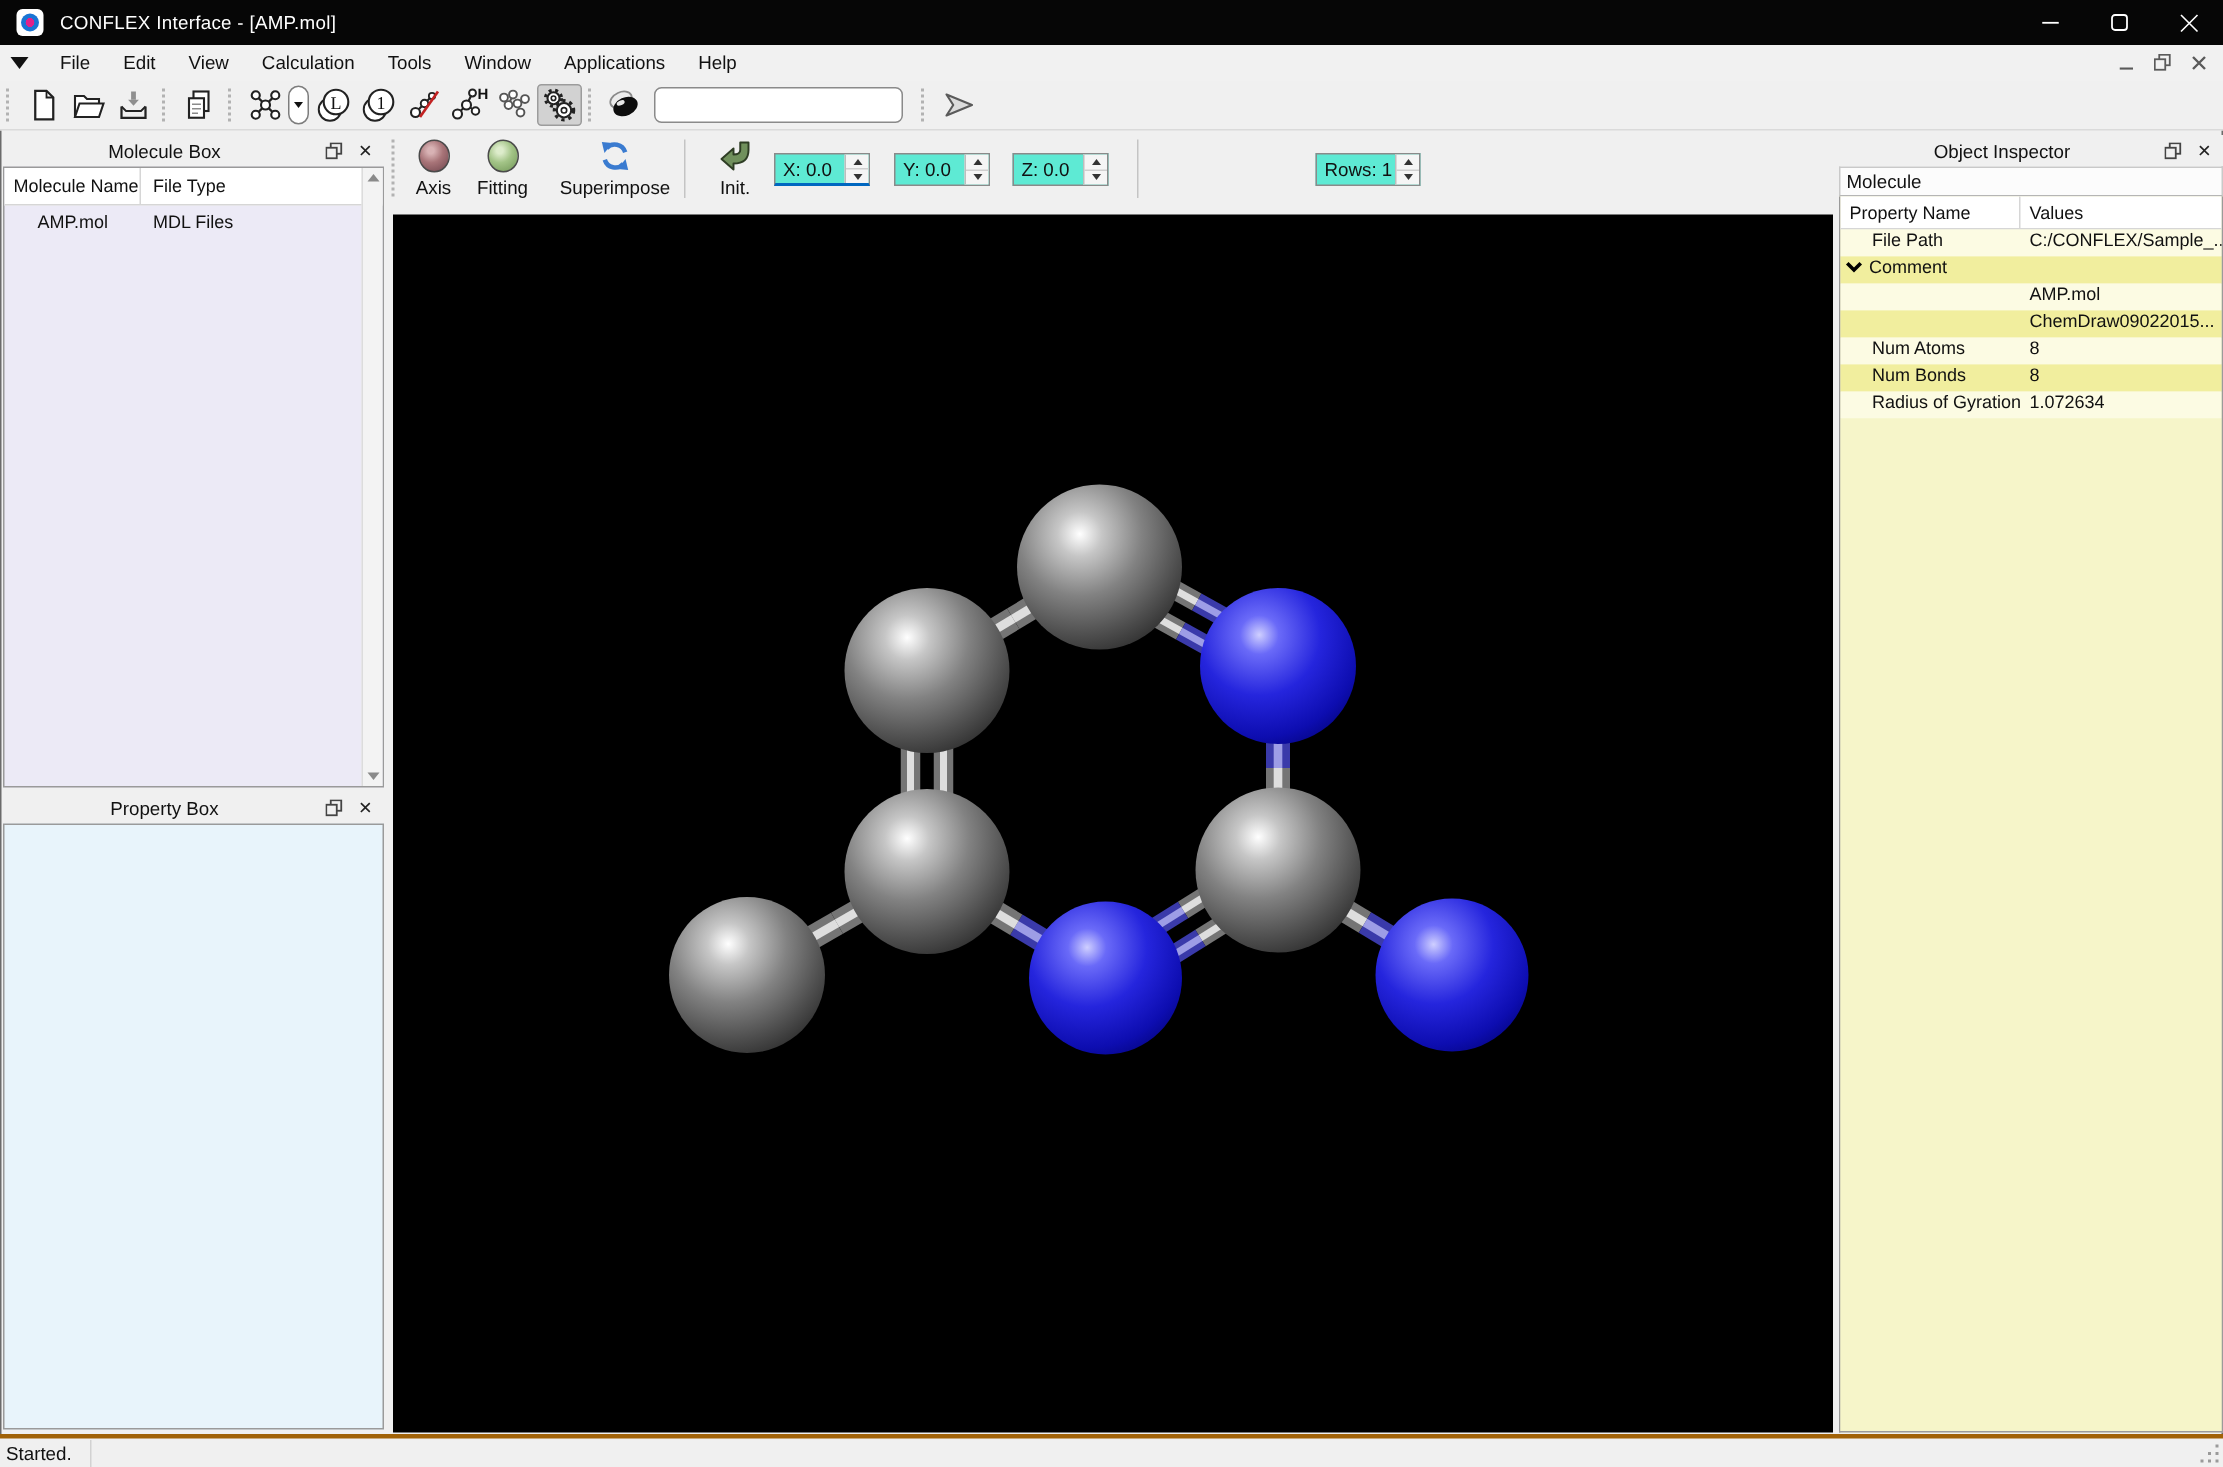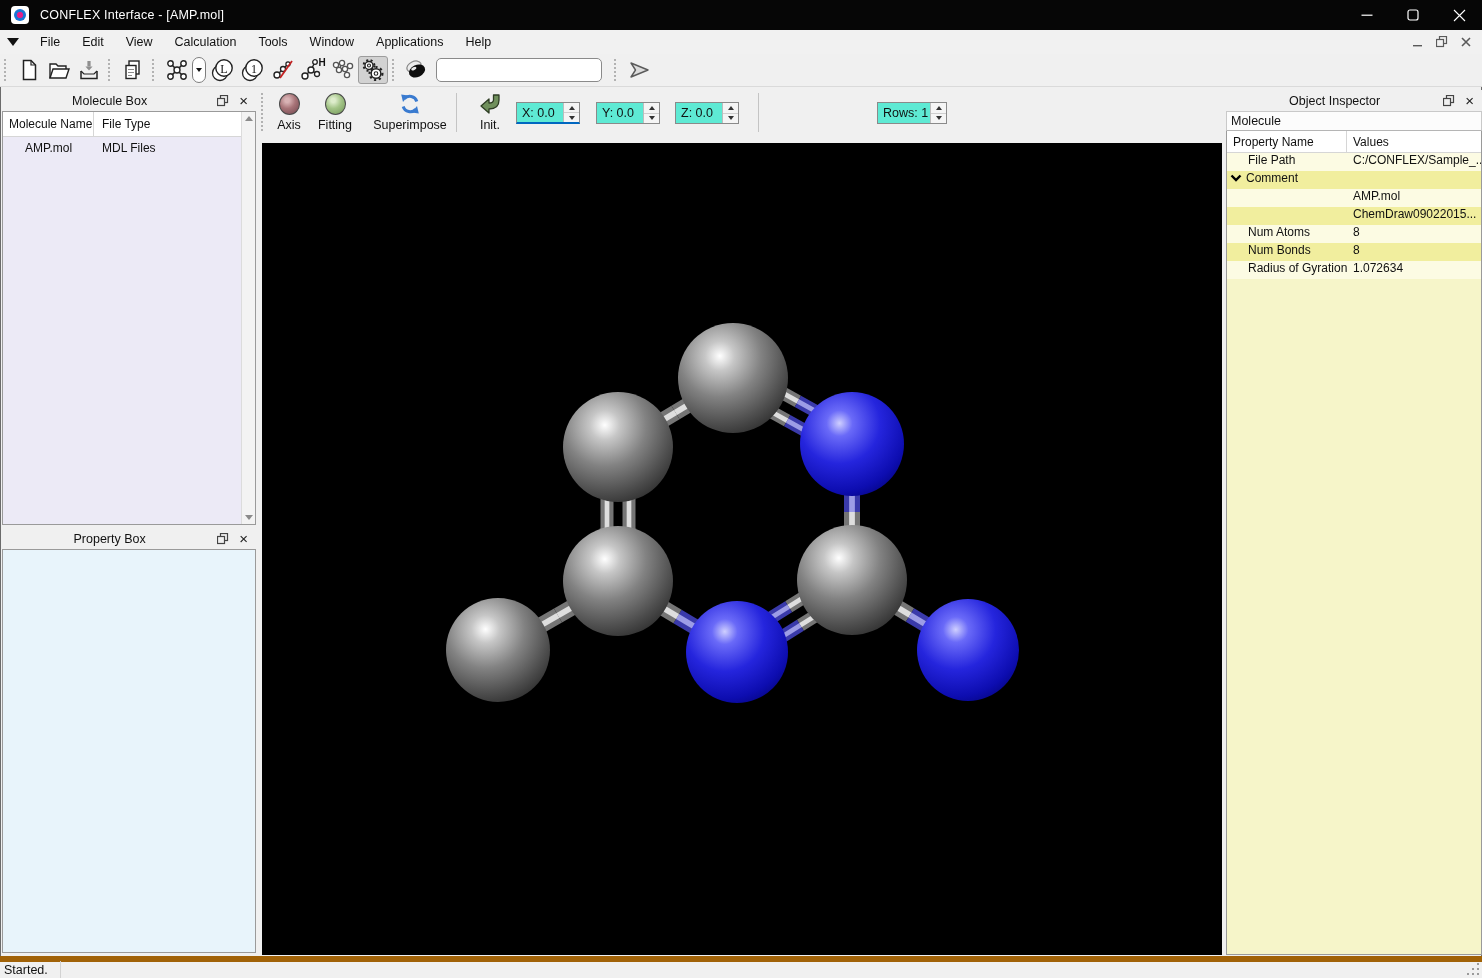--- a/index.html
+++ b/index.html
@@ -88,21 +88,21 @@
   .oi-hv { flex:1; display:flex; align-items:center; padding-left:6px; }
   .oi-row { height:18px; display:flex; flex:0 0 auto; align-items:flex-start; }
   .oi-row:nth-child(odd) { background:#f1ee9e; }
   .oi-row:nth-child(even) { background:#fcfbe3; }
   .oi-name { width:120px; padding-left:21px; white-space:nowrap; overflow:hidden; }
   .oi-row.has-chev .oi-name { padding-left:3px; display:flex; align-items:center; gap:4px; }
   .oi-value { flex:1; padding-left:6px; white-space:nowrap; overflow:hidden; }
   .oi-fill { flex:1 1 auto; background:#f6f5c9; }
 
   
-  .statusbar { position:absolute; left:0; top:956px; width:1482px; height:22px; background:#f0f0f0; border-top:6px solid #a16207; display:flex; align-items:center; }
+  .statusbar { position:absolute; left:0; top:956px; width:1482px; height:22px; background:#f0f0f0; border-top:3px solid #a16207; display:flex; align-items:center; }
   .status-text { padding-left:4px; font-size:12.5px; }
   .status-sep { width:1px; height:18px; background:#d2d2d2; margin-left:12px; }
   .resize-grip { position:absolute; right:2px; bottom:2px; width:14px; height:14px; }
   .grip-dot { position:absolute; width:2.5px; height:2.5px; background:#9a9a9a; }
 </style>
 </head>
 <body>
 
 <div class="titlebar">
   <span class="app-icon">

